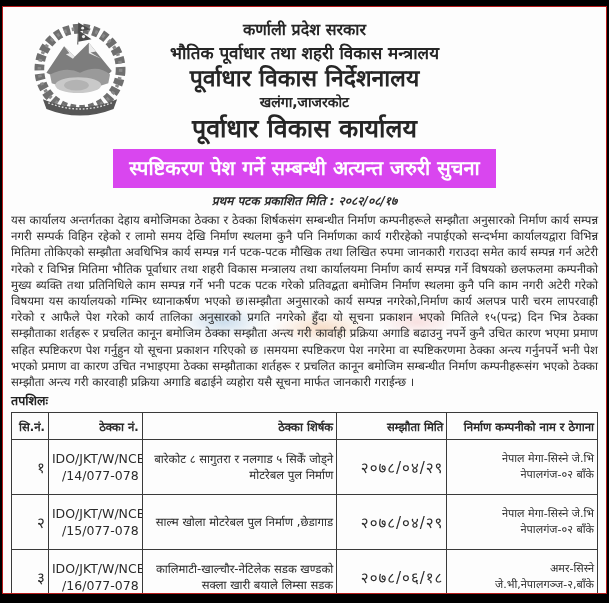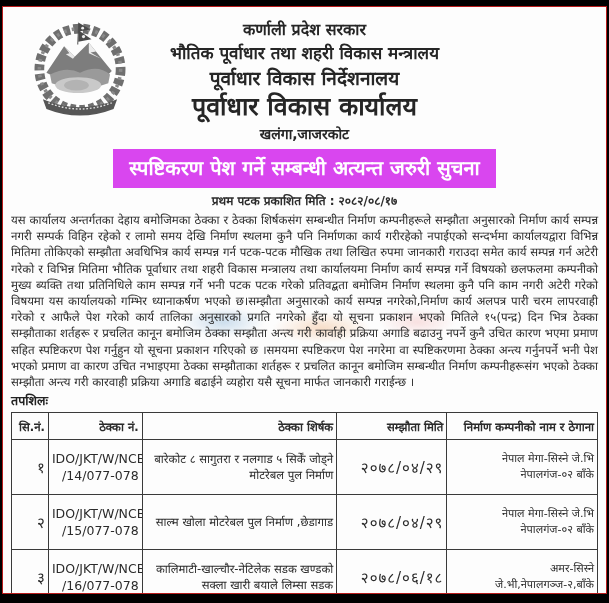--- a/index.html
+++ b/index.html
@@ -20,39 +20,40 @@
   }
   
   .header { position:relative; text-align:center; padding-top:6px; }
   .emblem {
     position:absolute; left:16px; top:0px;
     width:106px; height:116px;
   }
   .hline { color:#262626; font-weight:bold; }
   .h1 { font-size:16px; line-height:22px; }
   .h2 { font-size:17px; line-height:24px; }
-  .h3 { font-size:19px; line-height:26px; }
+  .h3 { font-size:23px; line-height:26px; }
   .h4 { font-size:25px; line-height:32px; }
   .h5 { font-size:14px; line-height:22px; }
   
   .band-wrap { text-align:center; margin-top:4px; }
   .band {
     display:inline-block;
     background:#d946ef;
     color:#fff;
     font-weight:bold;
     font-size:20px;
     padding:5px 16px 7px 16px;
   }
   .pubdate {
     text-align:center;
     font-weight:bold;
     font-size:12px;
     color:#2b2b2b;
     margin-top:4px;
+    font-style:italic;
   }
   
   .bodywrap { position:relative; margin-top:3px; }
   .watermark {
     position:absolute; left:160px; top:84px; width:290px; height:58px;
     background:
       radial-gradient(ellipse 60px 22px at 18% 45%, rgba(90,150,200,.30), rgba(90,150,200,0) 70%),
       radial-gradient(ellipse 70px 22px at 52% 55%, rgba(235,150,80,.30), rgba(235,150,80,0) 70%),
       radial-gradient(ellipse 55px 20px at 85% 45%, rgba(230,120,120,.22), rgba(230,120,120,0) 70%);
     filter:blur(1px);
@@ -124,22 +125,22 @@
         <ellipse cx="58" cy="76" rx="26" ry="9" fill="#c9c9c9"></ellipse>
         <ellipse cx="56" cy="76" rx="14" ry="6" fill="#b3b3b3"></ellipse>
 
         <path d="M18 92 Q60 110 102 92 L98 103 Q60 118 22 103 Z" fill="#565656"></path>
         <path d="M24 96 Q60 110 96 96" stroke="#dcdcdc" stroke-width="1.6" fill="none" stroke-dasharray="2 2"></path>
       </svg>
     </div>
     <div class="hline h1">कर्णाली प्रदेश सरकार</div>
     <div class="hline h2">भौतिक पूर्वाधार तथा शहरी विकास मन्त्रालय</div>
     <div class="hline h3">पूर्वाधार विकास निर्देशनालय</div>
+    <div class="hline h5">खलंगा,जाजरकोट</div>
     <div class="hline h4">पूर्वाधार विकास कार्यालय</div>
-    <div class="hline h5">खलंगा,जाजरकोट</div>
   </div>
 
   <div class="band-wrap">
     <div class="band">स्पष्टिकरण पेश गर्ने सम्बन्धी अत्यन्त जरुरी सुचना</div>
   </div>
 
   <div class="pubdate">प्रथम पटक प्रकाशित मिति : २०८२/०८/१७</div>
 
   <div class="bodywrap">
     <div class="watermark"></div>

